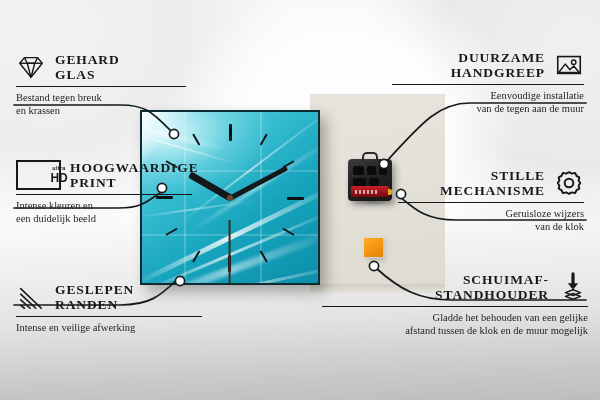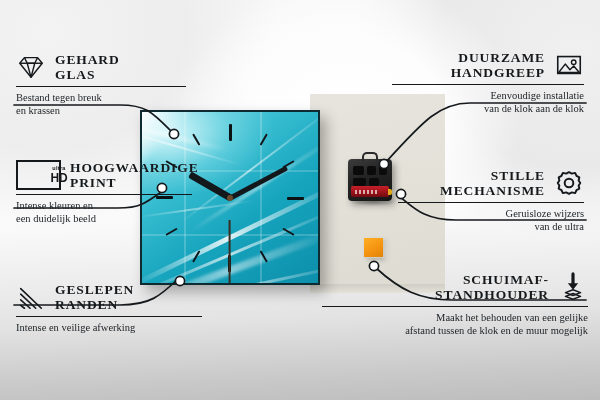--- a/index.html
+++ b/index.html
@@ -373,55 +373,55 @@
           <rect x="4" y="7" width="24" height="18" fill="none" stroke="currentColor" stroke-width="1.7"></rect>
           <circle cx="21" cy="13" r="2.4" fill="none" stroke="currentColor" stroke-width="1.5"></circle>
           <path d="M5 24 L12 15 L17 21 L21 17 L27 24 Z" fill="none" stroke="currentColor" stroke-width="1.5" stroke-linejoin="round"></path>
         </svg>
       </span>
       <span class="ttl">DUURZAME
 HANDGREEP</span>
     </div>
     <div class="rule"></div>
     <div class="desc">Eenvoudige installatie
-van de klok aan de klok</div>
+van de tegen aan de muur</div>
   </div>
 
   <div class="feature right" style="right:16px; top:168px; width:186px;">
     <div class="head">
       <span class="ico">
         <svg viewBox="0 0 32 32">
           <g fill="none" stroke="currentColor" stroke-width="2.1" stroke-linejoin="round">
             <path d="M16 4.5 L19 6 L22.5 5.2 L24 8.3 L27 10 L26.3 13.4
                      L28 16 L26.3 18.6 L27 22 L24 23.7 L22.5 26.8 L19 26
                      L16 27.5 L13 26 L9.5 26.8 L8 23.7 L5 22 L5.7 18.6
                      L4 16 L5.7 13.4 L5 10 L8 8.3 L9.5 5.2 L13 6 Z"></path>
             <circle cx="16" cy="16" r="4.6"></circle>
           </g>
         </svg>
       </span>
       <span class="ttl">STILLE
 MECHANISME</span>
     </div>
     <div class="rule"></div>
     <div class="desc">Geruisloze wijzers
-van de ultra</div>
+van de klok</div>
   </div>
 
   <div class="feature right" style="right:12px; top:272px; width:266px;">
     <div class="head">
       <span class="ico">
         <svg viewBox="0 0 32 32">
           <path d="M16 2 L16 15" stroke="currentColor" stroke-width="3.4" stroke-linecap="round" fill="none"></path>
           <path d="M10.5 12 L16 19 L21.5 12 Z" fill="currentColor"></path>
           <path d="M8 22 L16 19 L24 22 L16 25 Z" fill="none" stroke="currentColor" stroke-width="1.7" stroke-linejoin="round"></path>
           <path d="M8 26 L16 23 L24 26 L16 29 Z" fill="none" stroke="currentColor" stroke-width="1.7" stroke-linejoin="round"></path>
         </svg>
       </span>
       <span class="ttl">SCHUIMAF-
 STANDHOUDER</span>
     </div>
     <div class="rule"></div>
-    <div class="desc">Maakt het behouden van een gelijke
+    <div class="desc">Gladde het behouden van een gelijke
 afstand tussen de klok en de muur mogelijk</div>
   </div>
 
 </div>
 
 </body></html>

